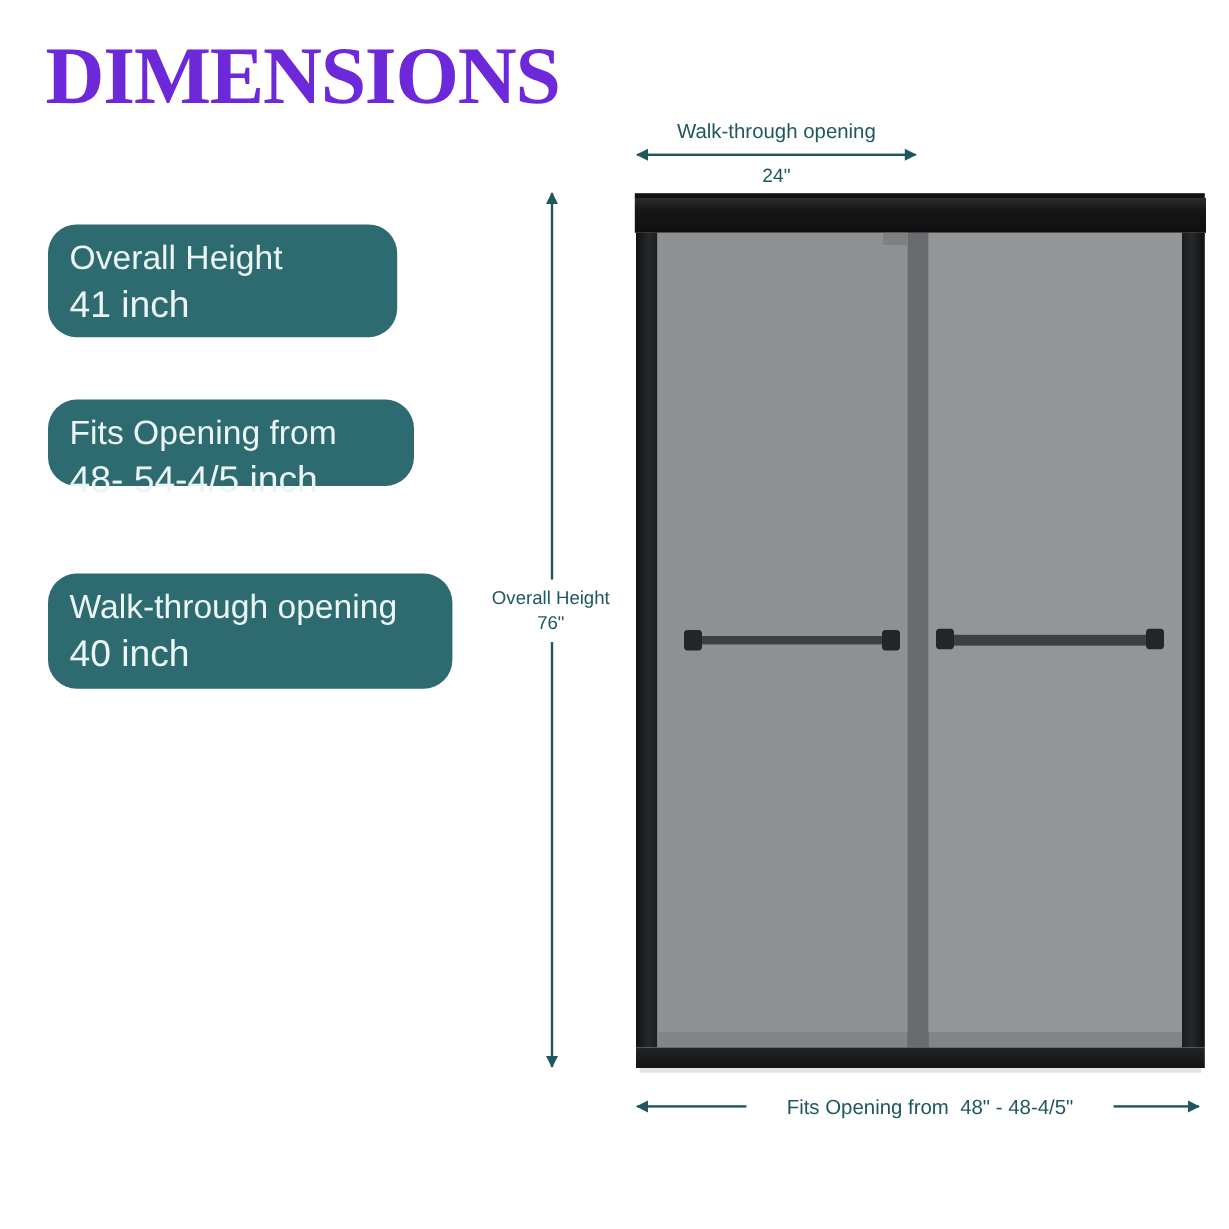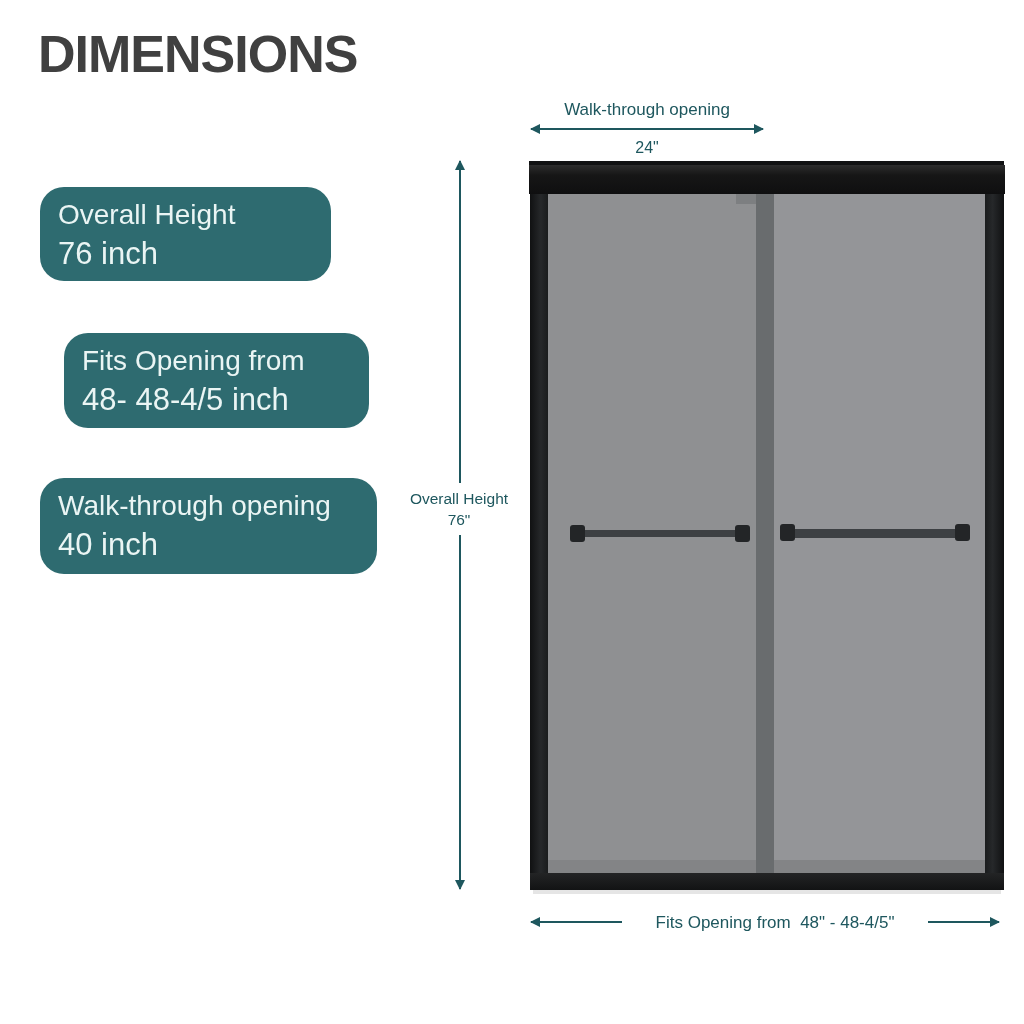--- a/index.html
+++ b/index.html
@@ -2,31 +2,32 @@
 <html><head>
 <meta charset="utf-8">
 <style>
   html,body{margin:0;padding:0;background:#ffffff;}
   body{width:1024px;height:1024px;overflow:hidden;font-family:"Liberation Sans",sans-serif;}
   .stage{position:relative;width:1024px;height:1024px;background:#ffffff;}
 
   
   .title{
     position:absolute;left:38px;top:24px;
-    font-size:52px;font-weight:bold;letter-spacing:-1px;
-    color:#404040;
+    font-size:68px;font-weight:bold;letter-spacing:-1px;
+    color:#6d28d9;
+    font-family:Liberation Serif, serif;
   }
 
   
   .spec-box{
     position:absolute;left:40px;background:#2e6b70;border-radius:24px;
     color:#eaf5f4;padding:9px 18px 11px 18px;box-sizing:border-box;
   }
   .box1{top:187px;width:291px;height:94px;}
-  .box2{top:333px;width:305px;height:95px;margin-left:24px;}
+  .box2{top:333px;width:305px;height:72px;}
   .box3{top:478px;width:337px;height:96px;}
   .spec-label{font-size:28px;line-height:37px;white-space:nowrap;}
   .spec-value{font-size:31px;line-height:41px;white-space:nowrap;}
 
   
   .anno{color:#1e575e;}
   .anno-top-label{position:absolute;left:531px;top:100px;width:232px;text-align:center;font-size:17px;}
   .anno-top-value{position:absolute;left:531px;top:139px;width:232px;text-align:center;font-size:16px;}
   .anno-left{
     position:absolute;left:389px;top:483px;width:140px;text-align:center;
@@ -83,26 +84,26 @@
 </style>
 </head>
 <body>
 
 <div class="stage">
 
   <div class="title">DIMENSIONS</div>
 
   <div class="spec-box box1">
     <div class="spec-label">Overall Height</div>
-    <div class="spec-value">76 inch</div>
+    <div class="spec-value">41 inch</div>
   </div>
 
   <div class="spec-box box2">
     <div class="spec-label">Fits Opening from</div>
-    <div class="spec-value">48- 48-4/5 inch</div>
+    <div class="spec-value">48- 54-4/5 inch</div>
   </div>
 
   <div class="spec-box box3">
     <div class="spec-label">Walk-through opening</div>
     <div class="spec-value">40 inch</div>
   </div>
 
   <div class="anno anno-top-label">Walk-through opening</div>
   <div class="arrow-h arrow-top"></div>
   <div class="anno anno-top-value">24"</div>

